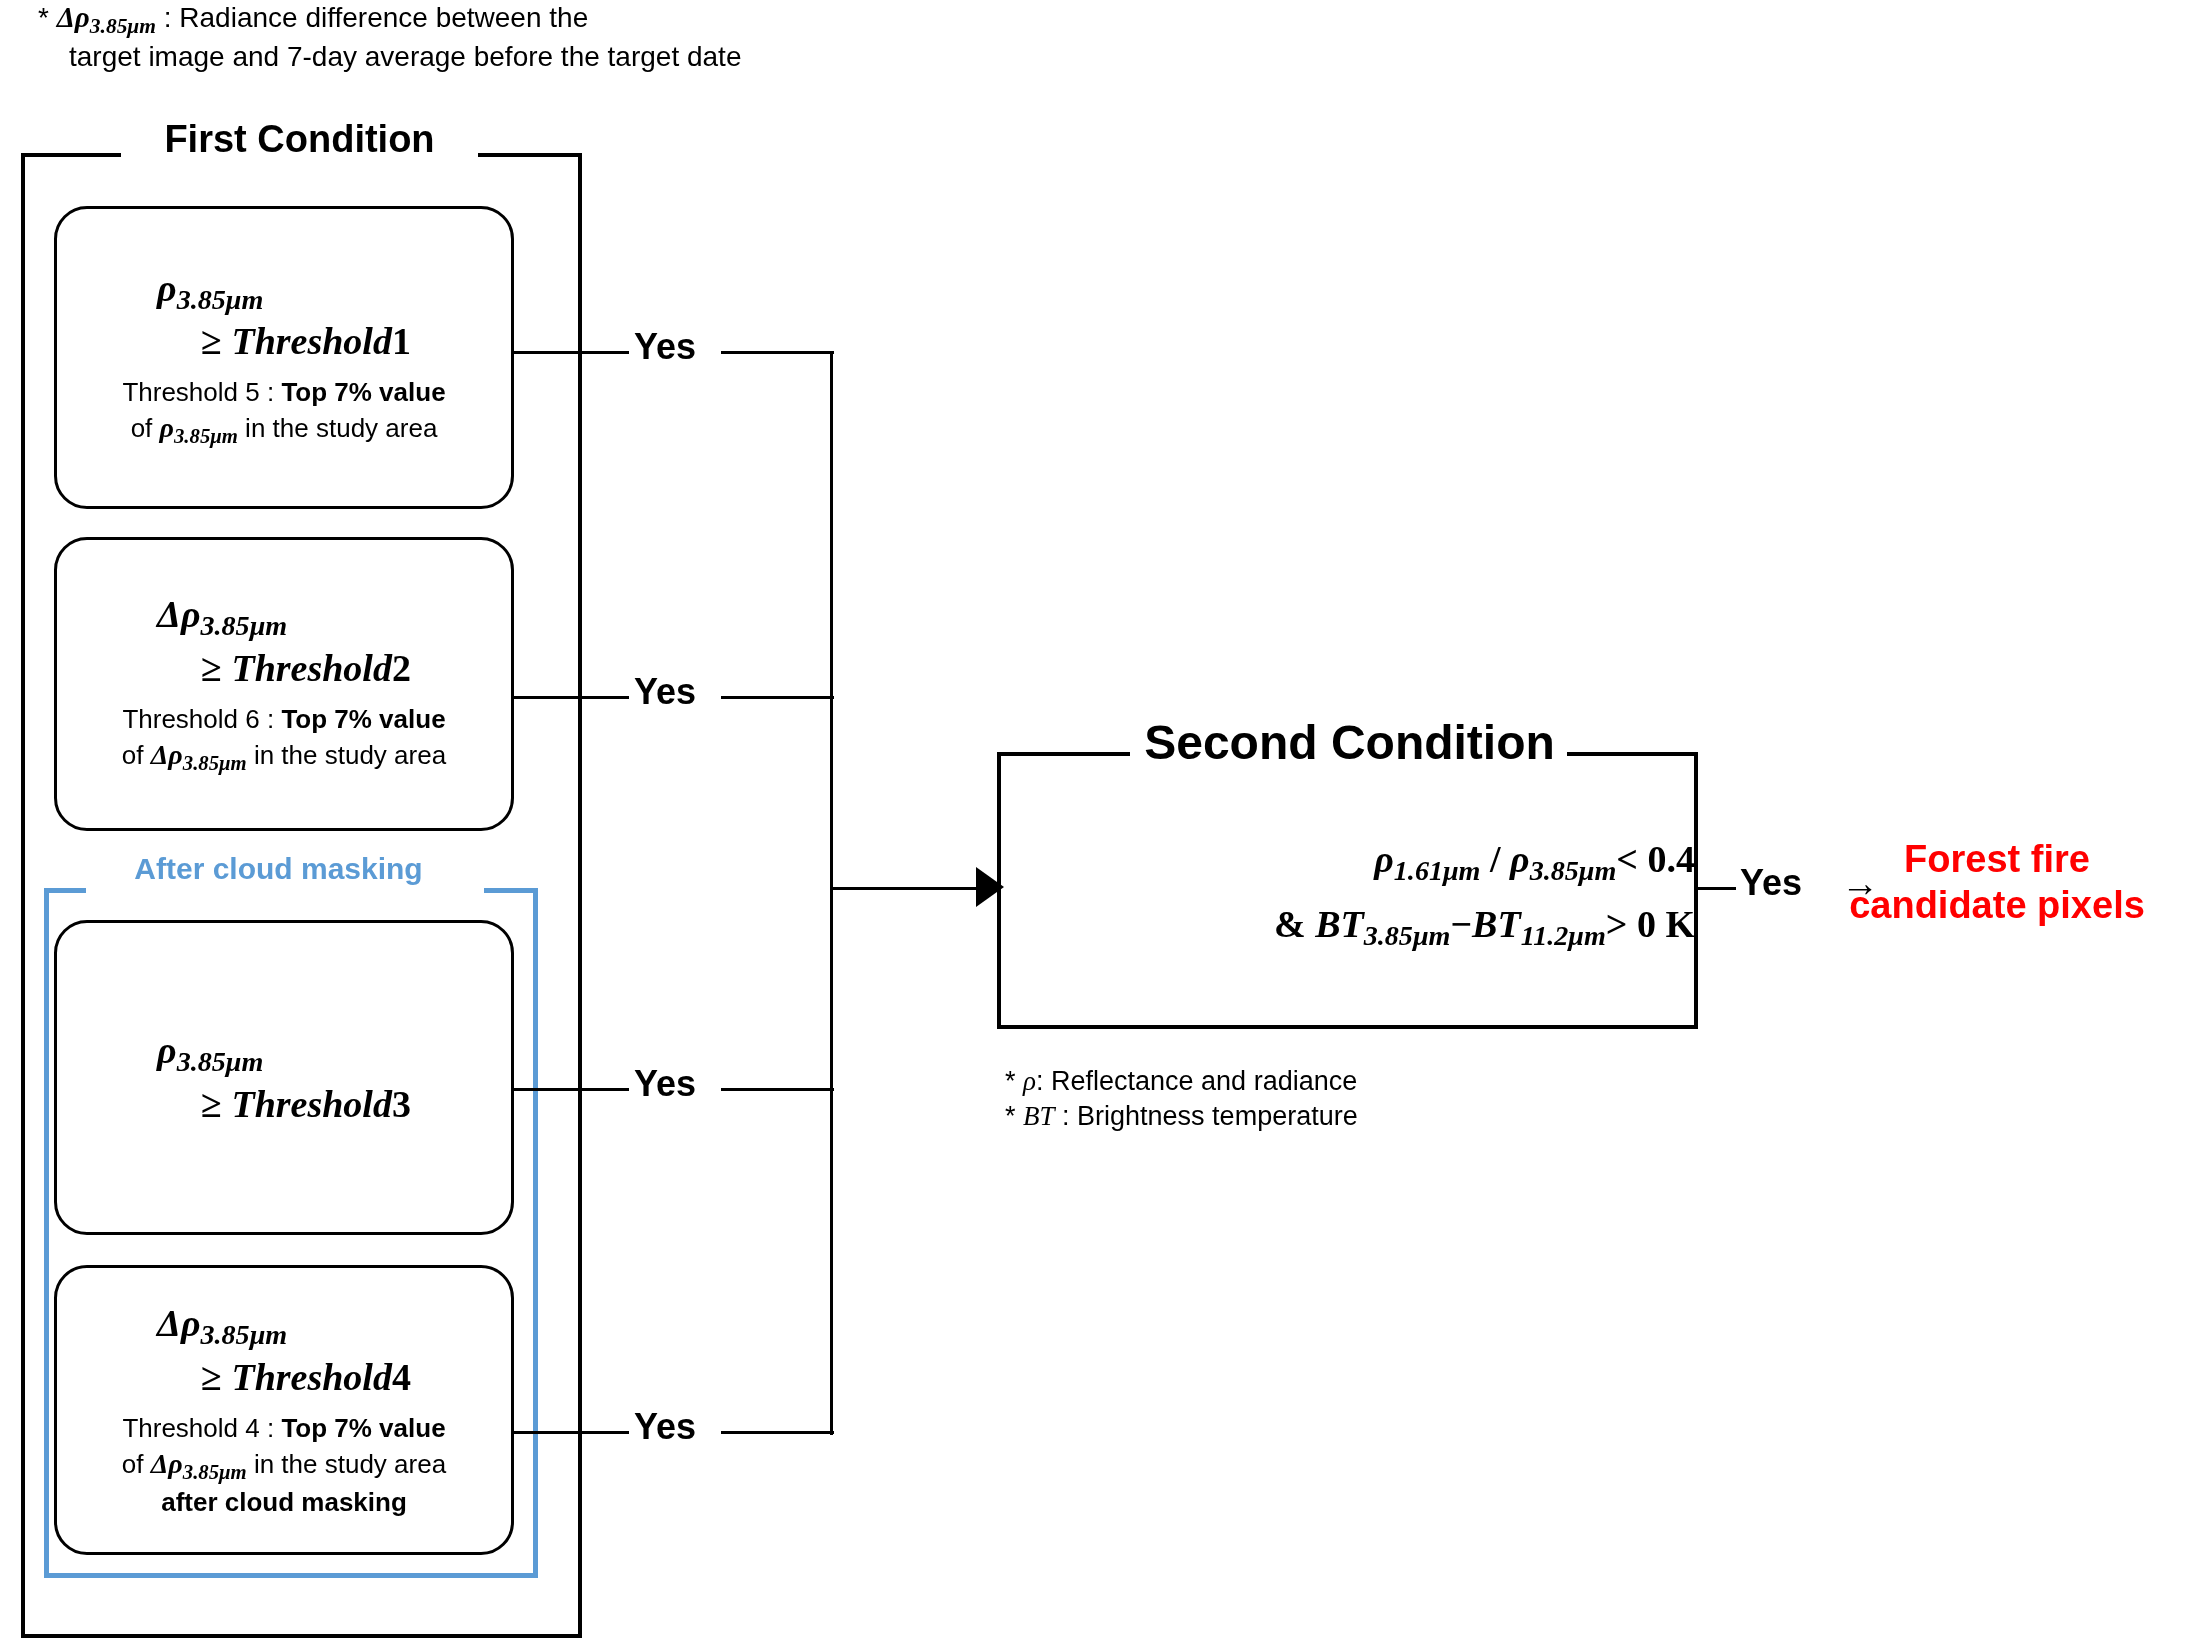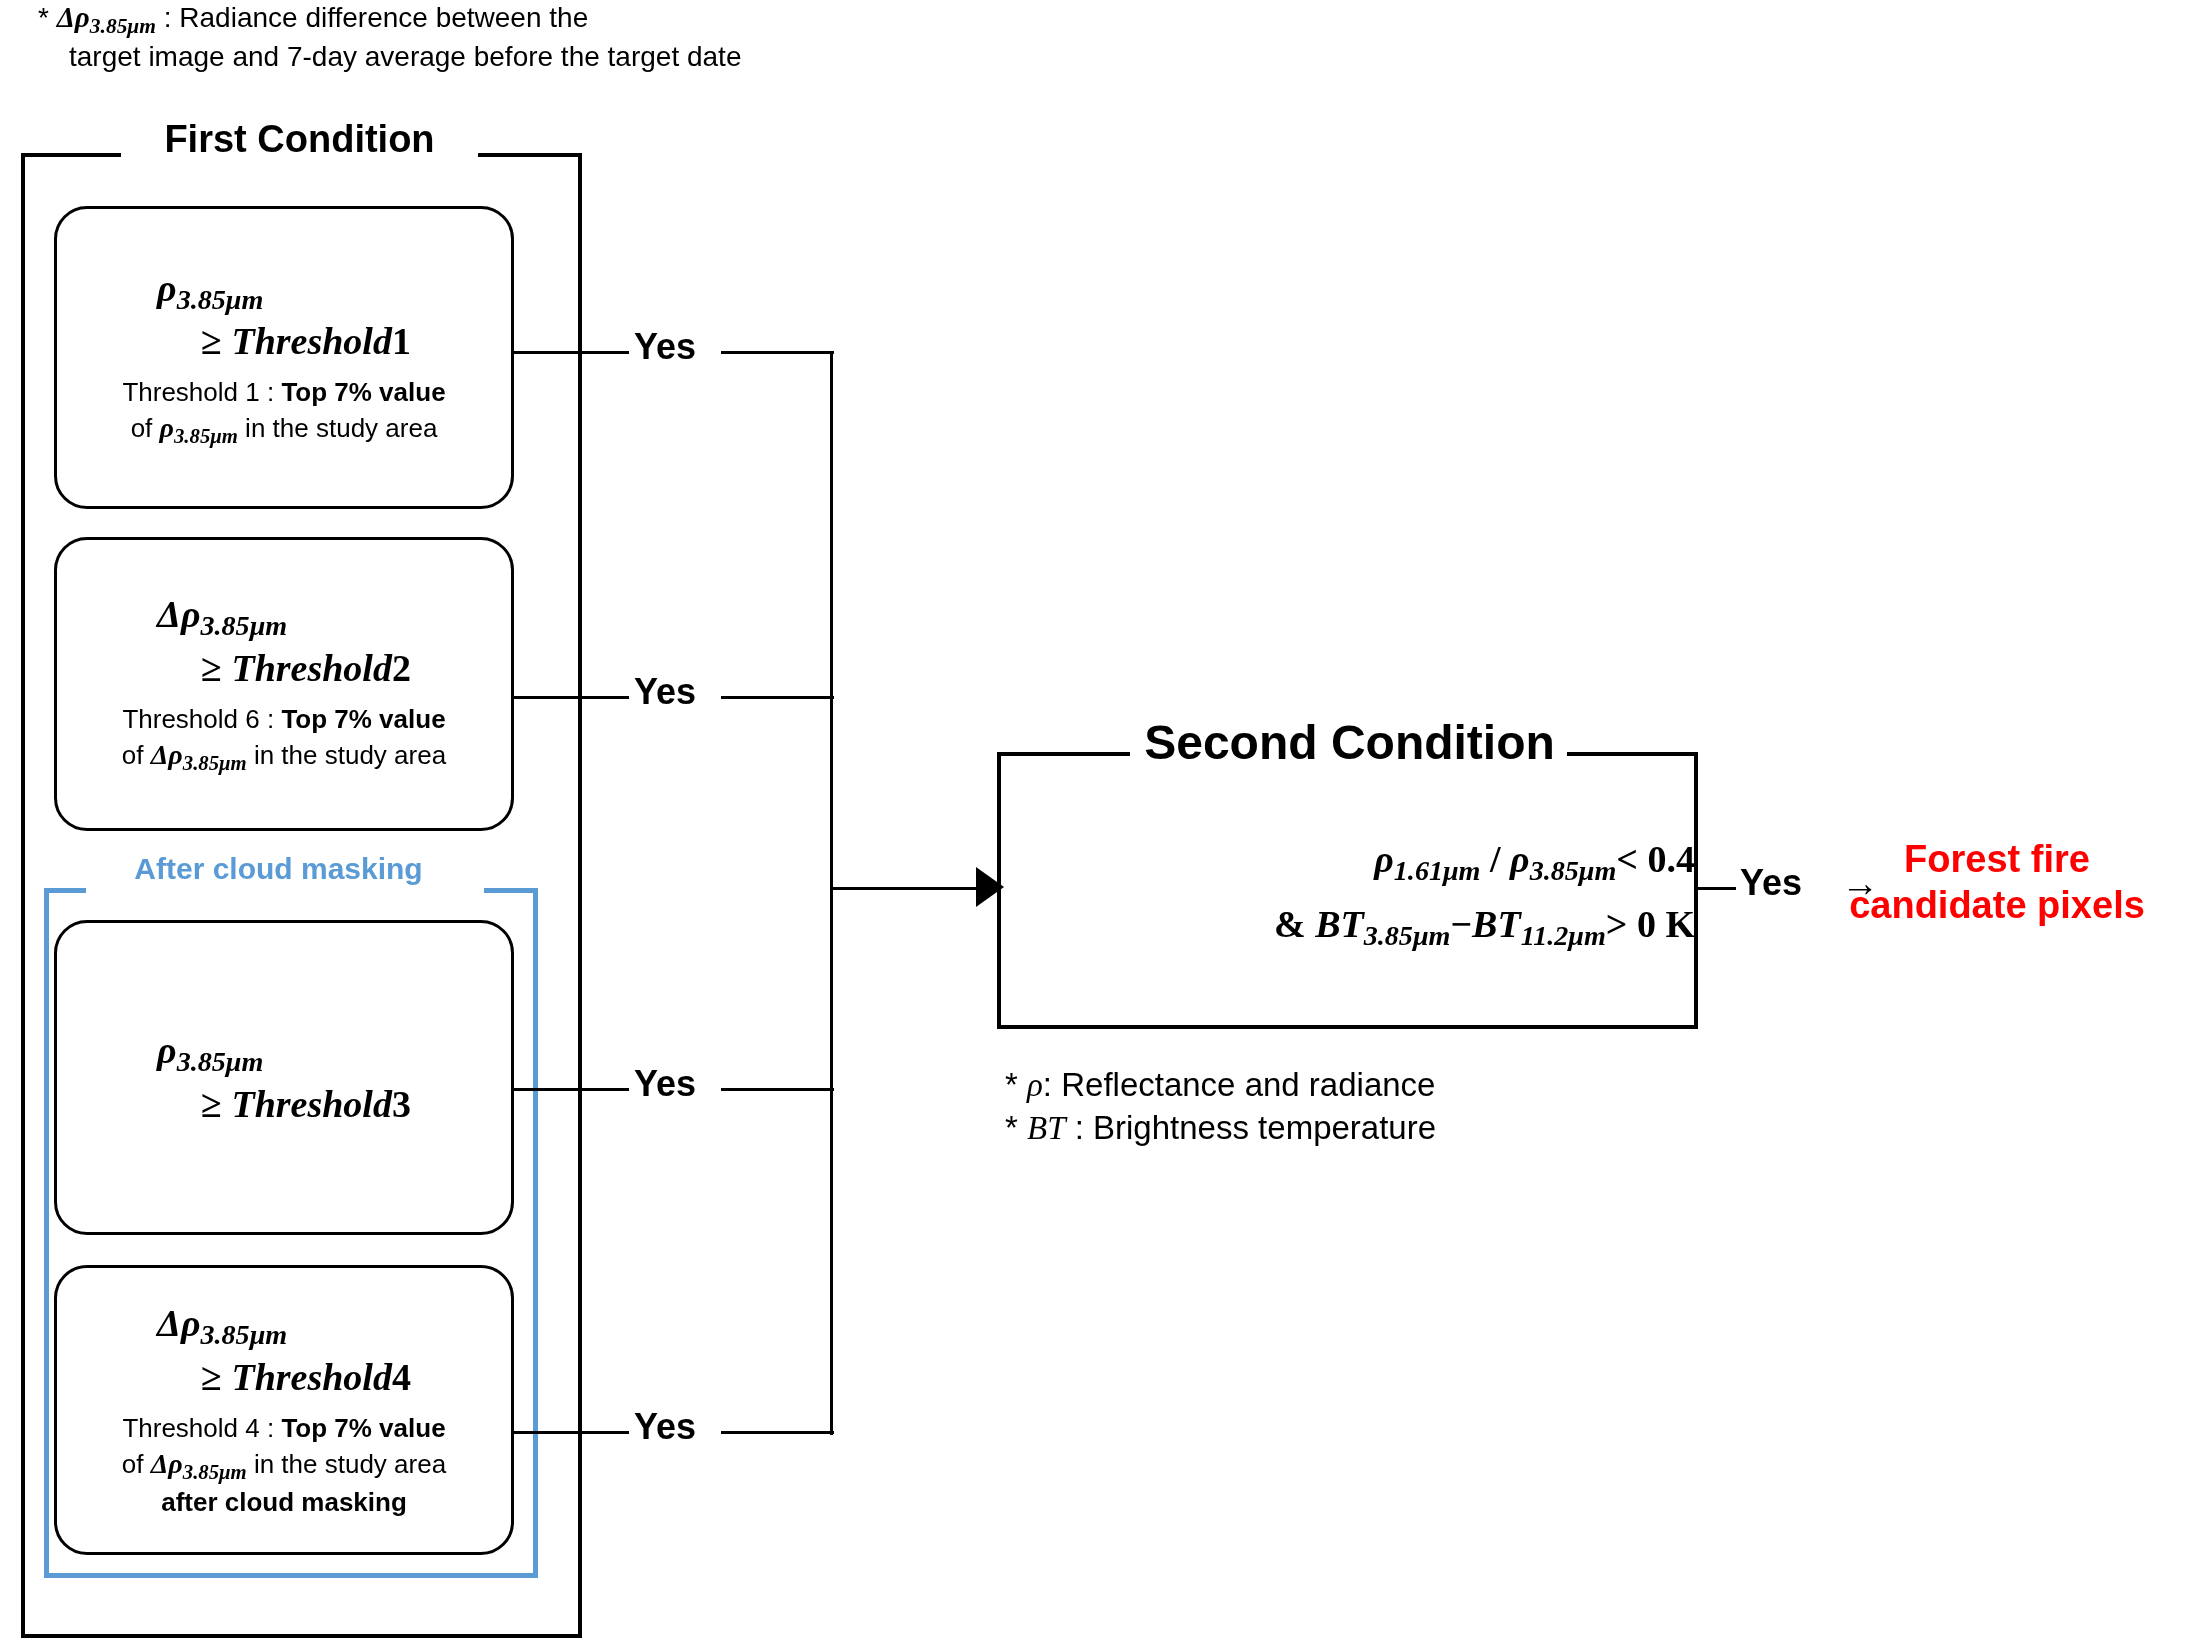--- a/index.html
+++ b/index.html
@@ -58,21 +58,21 @@
   
   #sc-box{left:997px;top:752px;width:701px;height:277px;
       border-left:4.2px solid #000;border-right:4.2px solid #000;border-bottom:4.2px solid #000;border-top:none;box-sizing:border-box;}
   #sc-top-left{left:997px;top:752px;width:133px;border-top:4.2px solid #000;}
   #sc-top-right{left:1567px;top:752px;width:131px;border-top:4.2px solid #000;}
   #sc-title{left:1083px;top:715px;width:533px;text-align:center;font-size:48px;font-weight:bold;}
   #sc-eqs{left:1005px;top:829px;width:690px;text-align:center;}
   #sc-eqs .eqline{font-family:"Liberation Serif", serif;font-weight:bold;font-style:italic;font-size:38px;line-height:1.62;white-space:nowrap;text-align:right;}
   #sc-eqs .up{font-style:normal;}
 
-  #sc-note{left:1005px;top:1064px;width:726px;font-size:33px;line-height:1.30;}
+  #sc-note{left:1005px;top:1064px;width:726px;font-size:27px;line-height:1.30;}
   #sc-note .it{font-family:"Liberation Serif", serif;font-style:italic;}
 
   
   #result{left:1791px;top:836px;width:412px;text-align:center;font-size:38px;font-weight:bold;color:var(--red);line-height:1.22;}
   #yes-final{left:1740px;top:862px;font-size:36px;font-weight:bold;}
   #arrow-final{left:1841px;top:862px;font-size:38px;font-weight:bold;}
 </style>
 </head>
 <body>
 
@@ -96,21 +96,21 @@
   <div class="abs bracket-top-r" id="cm-top-right"></div>
   <div class="abs" id="cm-bracket"></div>
   <div class="abs" id="cm-title">After cloud masking</div>
 
   <div class="abs cbox" id="box1">
     <div class="eq eq-block">
       <div><span class="rho">ρ</span><span class="sub">3.85μm</span></div>
       <div class="eq-line2"><span class="up">≥</span> <span>Threshold</span><span class="up">1</span></div>
     </div>
     <div class="desc">
-      <div><span>Threshold 1 : </span><span class="b">Top 7% value</span></div>
+      <div><span>Threshold 5 : </span><span class="b">Top 7% value</span></div>
       <div><span>of </span><span class="rho" style="font-size:28px;"><span>ρ</span><span class="sub">3.85μm</span></span><span> in the study area</span></div>
     </div>
   </div>
 
   <div class="abs cbox" id="box2">
     <div class="eq eq-block">
       <div><span class="rho">Δρ</span><span class="sub">3.85μm</span></div>
       <div class="eq-line2"><span class="up">≥</span> <span>Threshold</span><span class="up">2</span></div>
     </div>
     <div class="desc">

